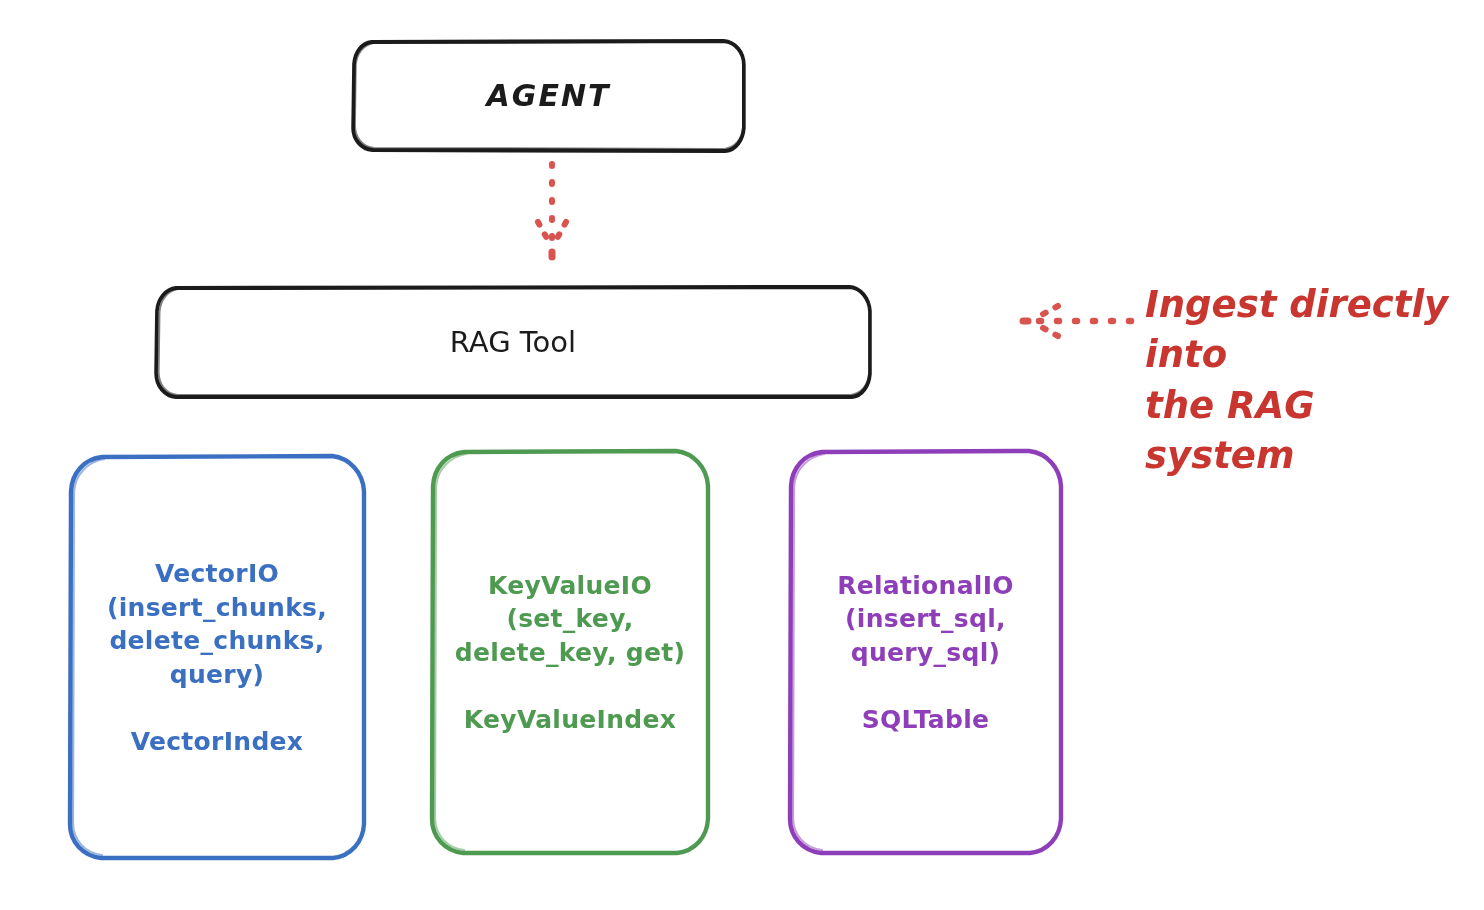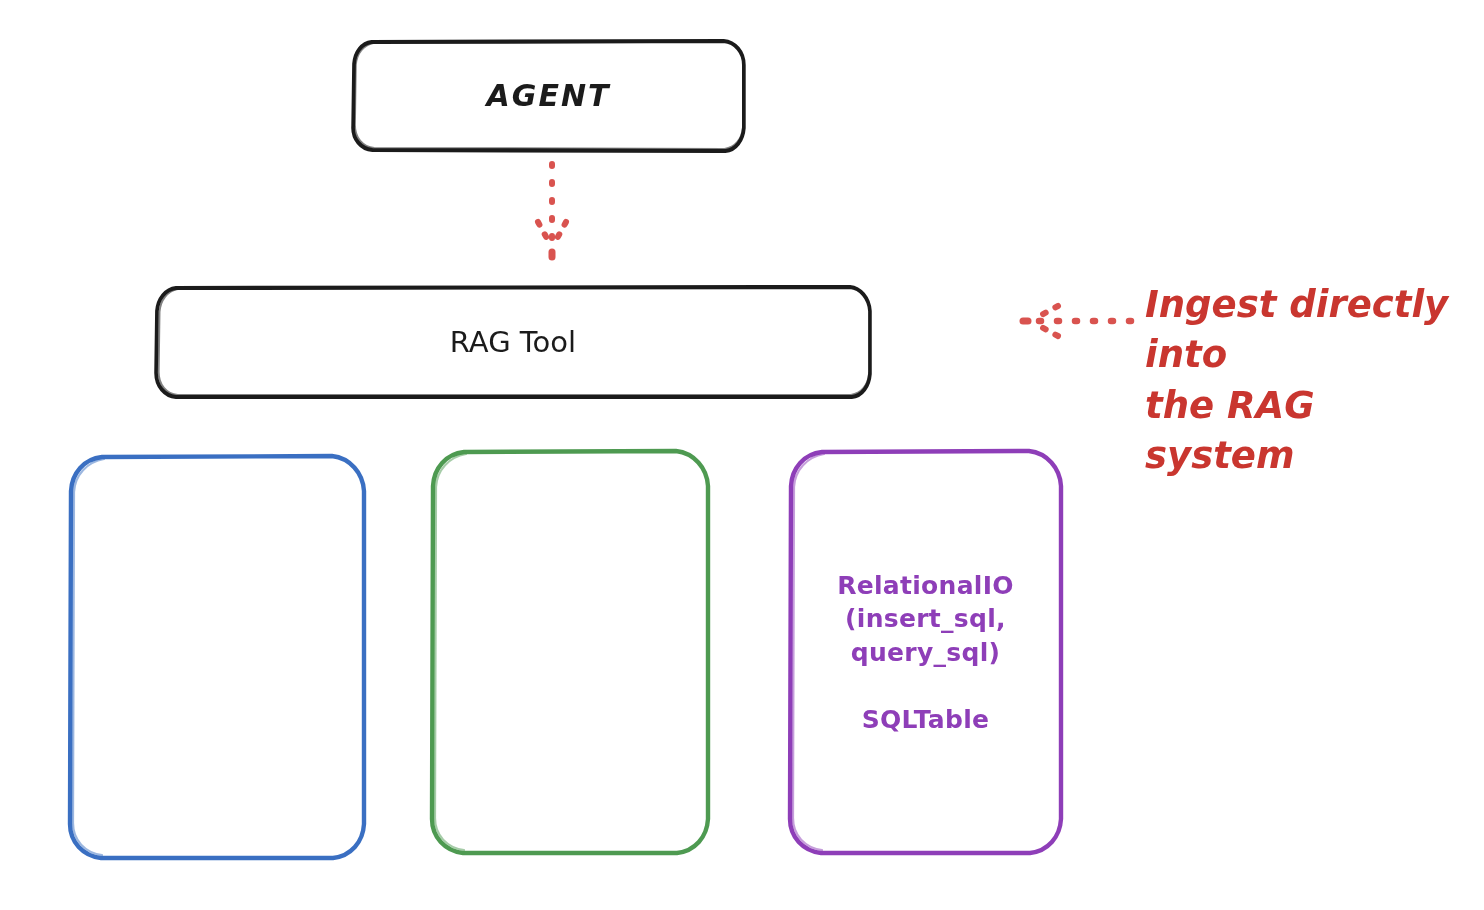--- a/index.html
+++ b/index.html
@@ -184,29 +184,40 @@
   <div id="ingest-annotation">Ingest directly into
 the RAG system</div>
 
   <div class="node io-card" id="vector-io-node">
     <svg class="sketch-border" viewBox="0 0 310 417" preserveAspectRatio="none">
       <path d="M40,8 C22,10 10,24 9,42 L8,375 C8,393 21,407 39,409
                L271,409 C289,407 301,393 302,375 L302,42
                C301,24 288,9 270,7 L40,8 Z" fill="#ffffff" stroke="#3a6fc2" stroke-width="4.4" stroke-linecap="round" stroke-linejoin="round"></path>
       <path d="M42,10 C25,13 13,26 12,43 L11,374 C11,391 23,404 40,406" fill="none" stroke="#3a6fc2" stroke-width="2.2" stroke-linecap="round" stroke-linejoin="round" opacity="0.5"></path>
     </svg>
+    <div class="label">VectorIO
+(insert_chunks,
+delete_chunks,
+query)
+
+VectorIndex</div>
   </div>
 
   <div class="node io-card" id="key-value-io-node">
     <svg class="sketch-border" viewBox="0 0 292 417" preserveAspectRatio="none">
       <path d="M40,8 C22,10 10,24 9,42 L8,375 C8,393 21,407 39,409
                L253,409 C271,407 283,393 284,375 L284,42
                C283,24 270,9 252,7 L40,8 Z" fill="#ffffff" stroke="#4e9a51" stroke-width="4.4" stroke-linecap="round" stroke-linejoin="round"></path>
       <path d="M42,10 C25,13 13,26 12,43 L11,374 C11,391 23,404 40,406" fill="none" stroke="#4e9a51" stroke-width="2.2" stroke-linecap="round" stroke-linejoin="round" opacity="0.5"></path>
     </svg>
+    <div class="label">KeyValueIO
+(set_key,
+delete_key, get)
+
+KeyValueIndex</div>
   </div>
 
   <div class="node io-card" id="relational-io-node">
     <svg class="sketch-border" viewBox="0 0 287 417" preserveAspectRatio="none">
       <path d="M40,8 C22,10 10,24 9,42 L8,375 C8,393 21,407 39,409
                L248,409 C266,407 278,393 279,375 L279,42
                C278,24 265,9 247,7 L40,8 Z" fill="#ffffff" stroke="#8e3eb8" stroke-width="4.4" stroke-linecap="round" stroke-linejoin="round"></path>
       <path d="M42,10 C25,13 13,26 12,43 L11,374 C11,391 23,404 40,406" fill="none" stroke="#8e3eb8" stroke-width="2.2" stroke-linecap="round" stroke-linejoin="round" opacity="0.5"></path>
     </svg>
     <div class="label">RelationalIO

